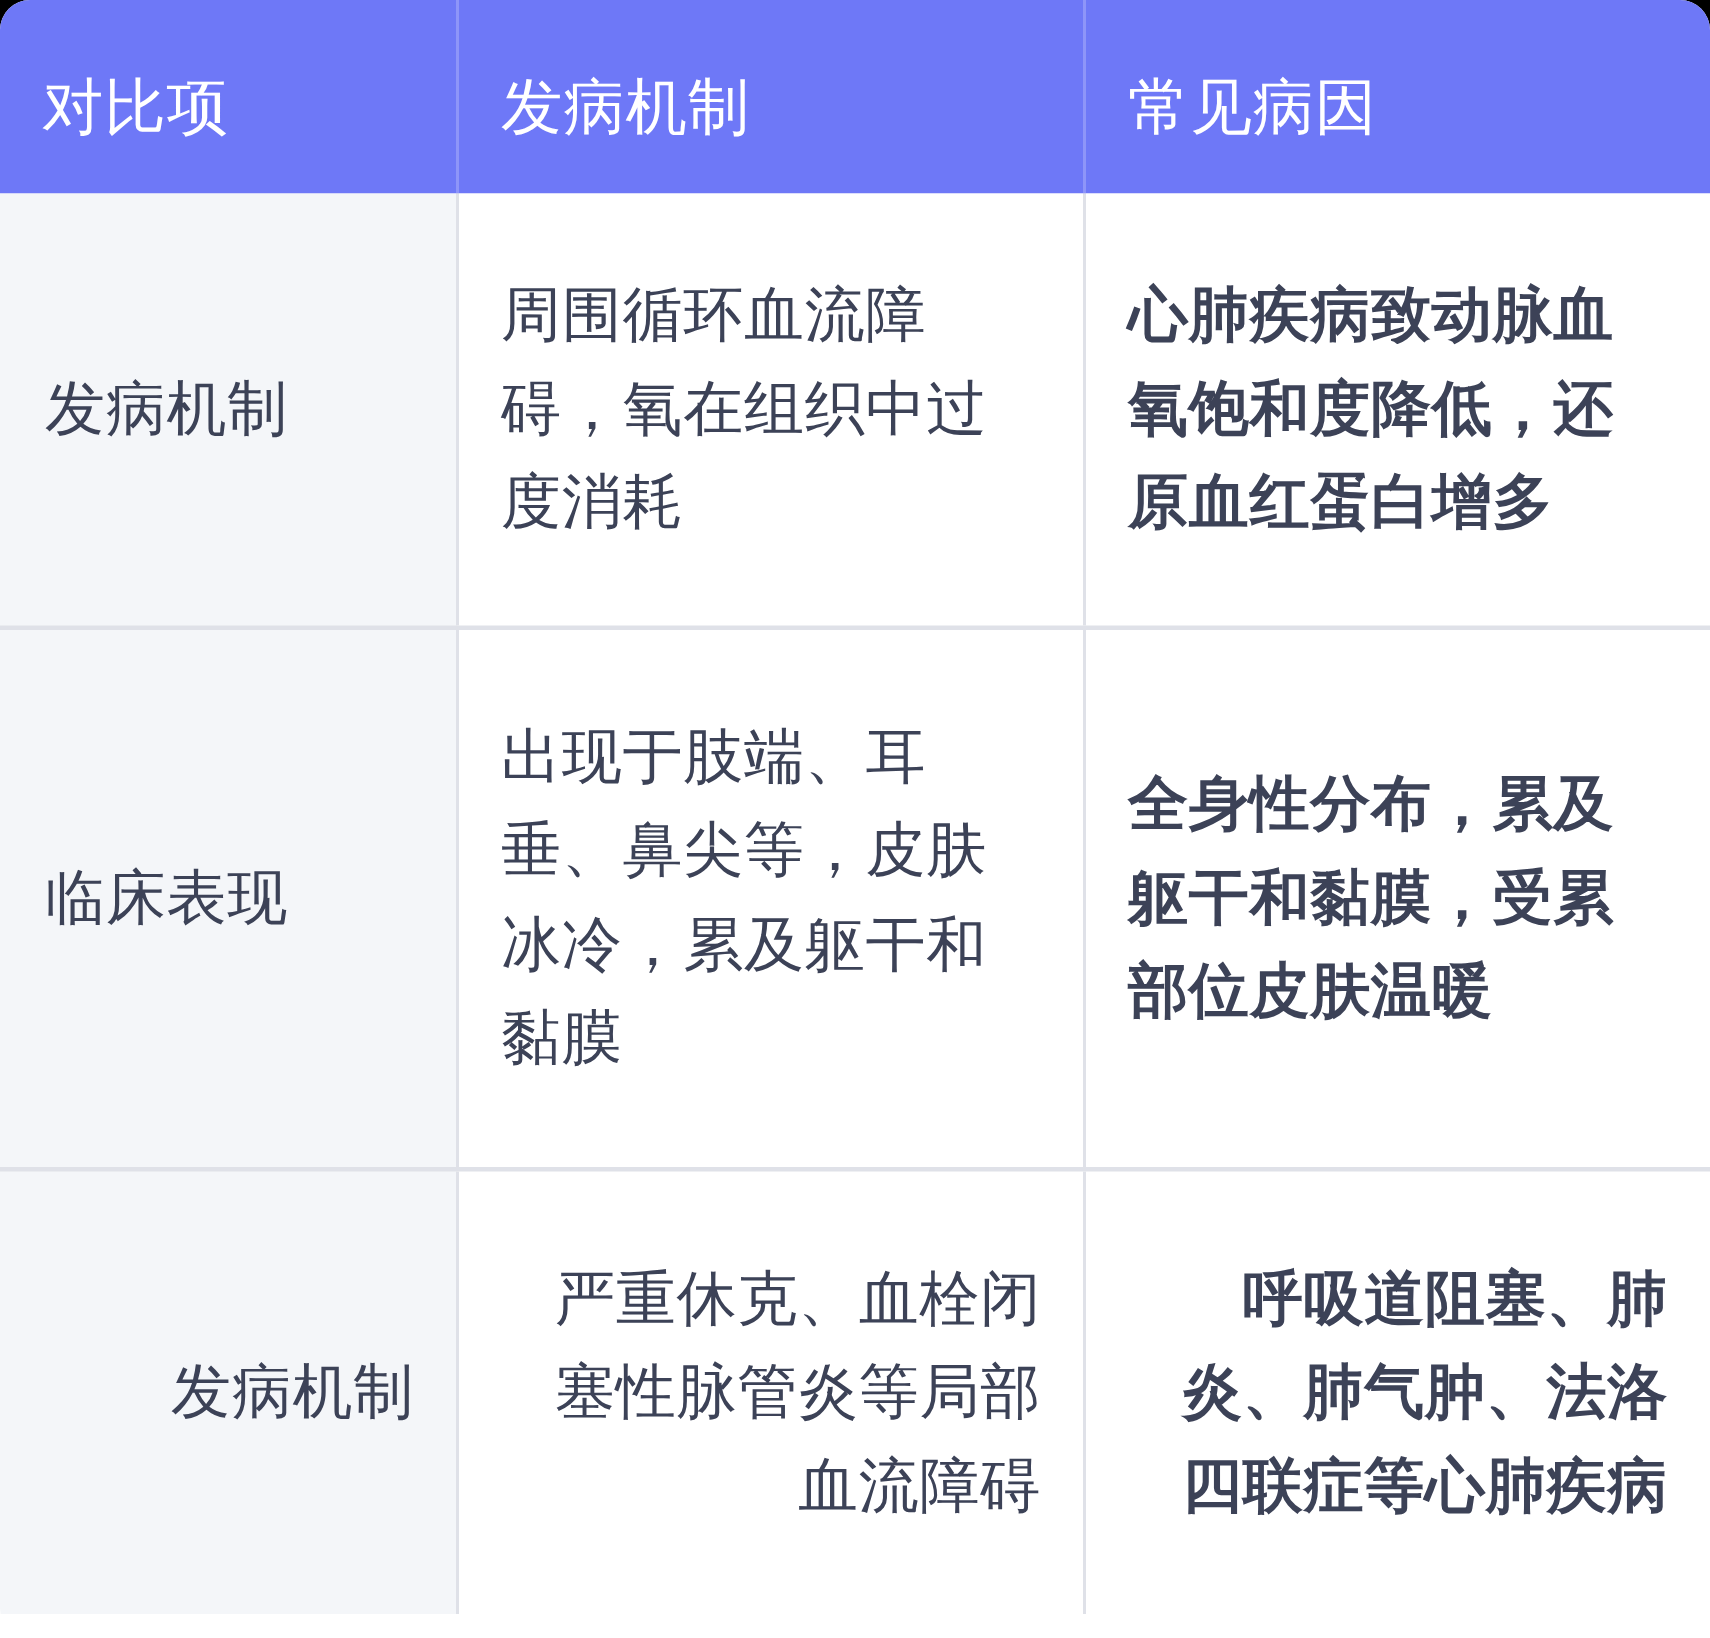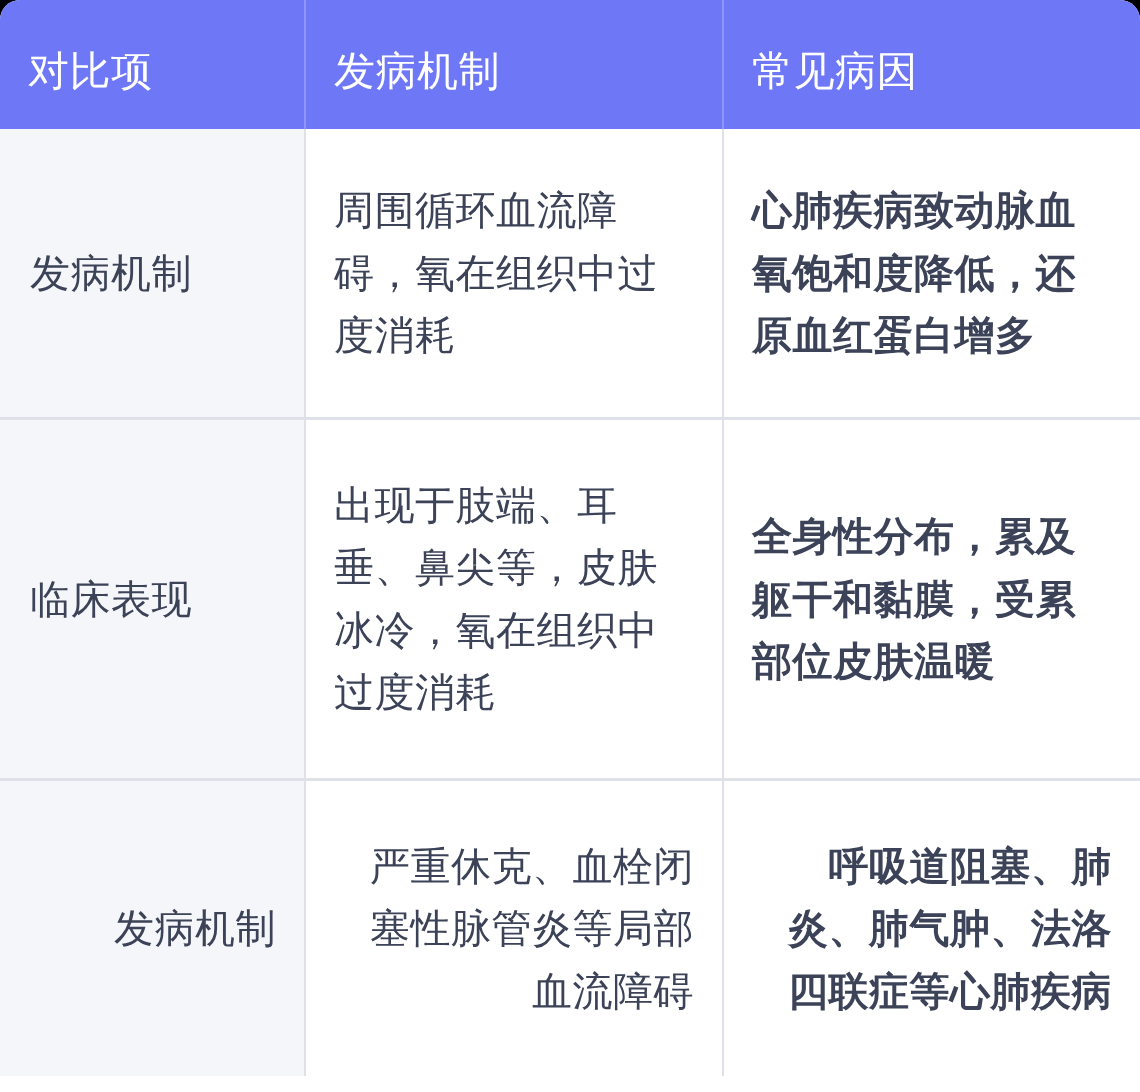--- a/index.html
+++ b/index.html
@@ -106,21 +106,21 @@
       </tr>
     </thead>
     <tbody>
       <tr class="r1">
         <td class="rowhead">发病机制</td>
         <td>周围循环血流障碍，氧在组织中过度消耗</td>
         <td>心肺疾病致动脉血氧饱和度降低，还原血红蛋白增多</td>
       </tr>
       <tr class="r2">
         <td class="rowhead">临床表现</td>
-        <td>出现于肢端、耳垂、鼻尖等，皮肤冰冷，氧在组织中过度消耗</td>
+        <td>出现于肢端、耳垂、鼻尖等，皮肤冰冷，累及躯干和黏膜</td>
         <td>全身性分布，累及躯干和黏膜，受累部位皮肤温暖</td>
       </tr>
       <tr class="r3">
         <td class="rowhead">发病机制</td>
         <td>严重休克、血栓闭塞性脉管炎等局部血流障碍</td>
         <td>呼吸道阻塞、肺炎、肺气肿、法洛四联症等心肺疾病</td>
       </tr>
     </tbody>
   </table>
 </div>

